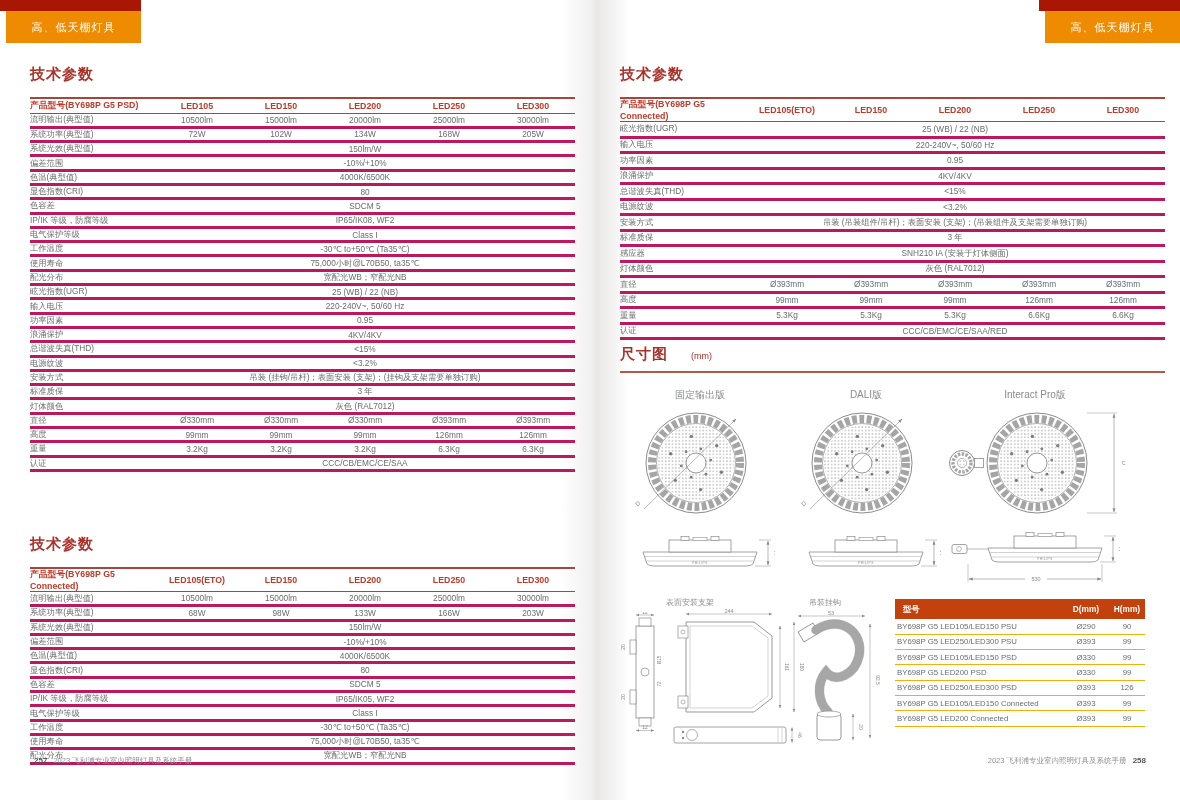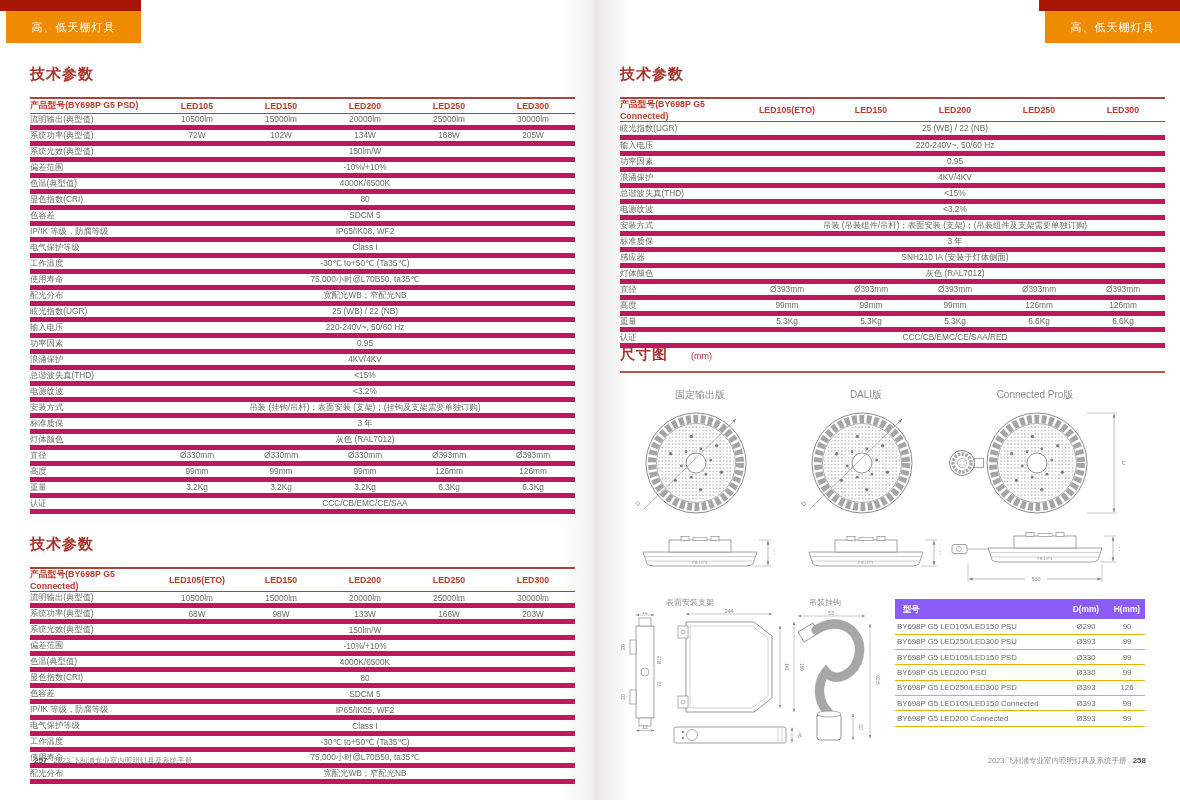--- a/index.html
+++ b/index.html
@@ -19,21 +19,21 @@
   .page.left .tab { left:0; } .page.right .tab { right:0; }
 
   h2.sec-title { font-size:15px; font-weight:bold; color:#A8322A; letter-spacing:1px; line-height:20px; margin:0 0 13px 0; }
   .sec { position:absolute; width:545px; left:30px; }
 
   table.spec { width:545px; border-collapse:collapse; table-layout:fixed; }
   table.spec col.c0 { width:125px; }
   table.spec thead tr { border-top:2px solid #A8453A; border-bottom:1.5px solid #A8453A; }
   table.spec thead th { font-size:8.8px; font-weight:bold; color:#BE3A2A; height:15px; text-align:center; padding:0; }
   table.spec thead th.lbl { text-align:left; }
-  table.spec tbody tr { border-bottom:5px solid #be185d; }
+  table.spec tbody tr { border-bottom:3px solid #be185d; }
   table.spec tbody td { font-size:8.3px; color:#6A6B6D; height:14.3px; text-align:center; padding:0; overflow:hidden; white-space:nowrap; }
   table.spec tbody td.lbl { text-align:left; }
   table.spec.tall tbody td { height:15.5px; }
 
   .footer { position:absolute; top:756px; font-size:7.5px; color:#8F9092; }
   .footer b { color:#555; font-weight:bold; margin:0 4px; font-size:8px; }
   .footer.fl { left:30px; } .footer.fr { right:30px; text-align:center; }
 
   
   .dims { position:absolute; left:30px; top:344px; width:545px; height:420px; }
@@ -42,21 +42,21 @@
   .dims .unit { font-size:9px; color:#A8322A; margin-left:3px;padding-left:20px; }
   .dcol { position:absolute; text-align:center; }
   .dcol .dlabel { display:block; font-size:10px; color:#8A8B8D; margin-bottom:3px; }
   .dwg-label { position:absolute; font-size:8px; color:#8A8B8D; text-align:center; }
   .dwg { position:absolute; }
   svg text { fill:#8a8a8a; }
 
   
   table.model { position:absolute; left:275px; top:255px; width:250px; border-collapse:collapse; table-layout:fixed; }
   table.model col.m0 { width:168px; } table.model col.m1 { width:46px; } table.model col.m2 { width:36px; }
-  table.model thead th { background:#8b5cf6; color:#fff; font-size:8.3px; font-weight:bold; height:20px; text-align:center; padding:0; }
+  table.model thead th { background:#c2410c; color:#fff; font-size:8.3px; font-weight:bold; height:20px; text-align:center; padding:0; }
   table.model thead th.lbl { text-align:left; padding-left:8px; }
   table.model tbody tr { border-bottom:1px solid #eab308; }
   table.model tbody td { font-size:7.8px; color:#6A6B6D; height:15.3px; text-align:center; padding:0; white-space:nowrap; overflow:hidden; }
   table.model tbody td.lbl { text-align:left; padding-left:2px; }
 </style>
 </head>
 <body>
 
 <svg width="0" height="0" style="position:absolute" aria-hidden="true">
   <defs>
@@ -464,21 +464,21 @@
               <circle cx="61.336340104837326" cy="31.40582250976257" r="1.7" fill="#7d7d7d"></circle>
           <circle cx="70.809545149117" cy="43.791964405358314" r="1.4" fill="#7d7d7d"></circle>
               <circle cx="86.69940335171655" cy="40.66406331105973" r="1.7" fill="#7d7d7d"></circle>
           <circle cx="80.70929233739174" cy="55.06117048246269" r="1.4" fill="#7d7d7d"></circle>
               <circle cx="66" cy="58" r="10" fill="#fff" stroke="#8c8c8c" stroke-width=".9"></circle>
               <line x1="14" y1="104" x2="106" y2="14" stroke="#8c8c8c" stroke-width=".6" marker-end="url(#arr)"></line>
               <text x="9" y="100" font-size="6" transform="rotate(-42 9 100)" text-anchor="middle">D</text>
             </svg></div>
       </div>
       <div class="dcol" style="left:320px; top:44px; width:190px">
-        <span class="dlabel">Connected Pro版</span>
+        <span class="dlabel">Interact Pro版</span>
         <div class="dwg" style="position:static"><svg width="180" height="116" viewBox="0 0 180 116">
               <circle cx="17" cy="58" r="12.5" fill="#fff" stroke="#8c8c8c"></circle>
     <circle cx="17" cy="58" r="9" fill="none" stroke="#a5a5a5" stroke-width="3.4" stroke-dasharray="2.4 1.4"></circle>
     <circle cx="17" cy="58" r="4.6" fill="url(#dotpat)" stroke="#8c8c8c" stroke-width=".6"></circle>
     <rect x="29.5" y="53.5" width="9" height="9" fill="#fff" stroke="#8c8c8c" stroke-width=".8"></rect>
               <circle cx="92" cy="58" r="50" fill="#fff" stroke="#8c8c8c"></circle>
     <circle cx="92" cy="58" r="44" fill="none" stroke="#a5a5a5" stroke-width="8" stroke-dasharray="4.8 2.5"></circle>
     <circle cx="92" cy="58" r="39.5" fill="#fff" stroke="#8c8c8c" stroke-width=".7"></circle>
     <circle cx="92" cy="58" r="38" fill="url(#dotpat)"></circle>
               <circle cx="117.36306324687922" cy="67.25824080129719" r="1.7" fill="#7d7d7d"></circle>

